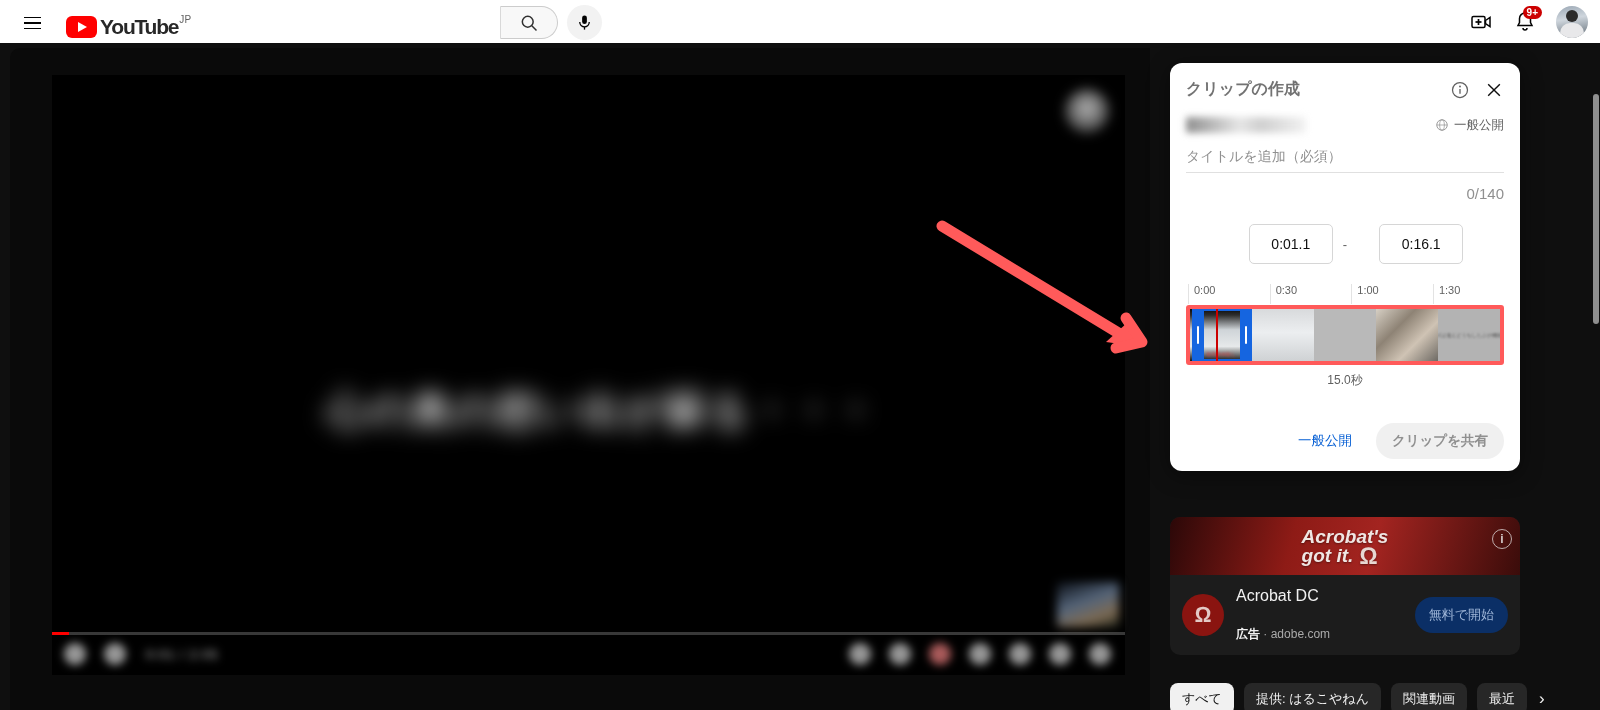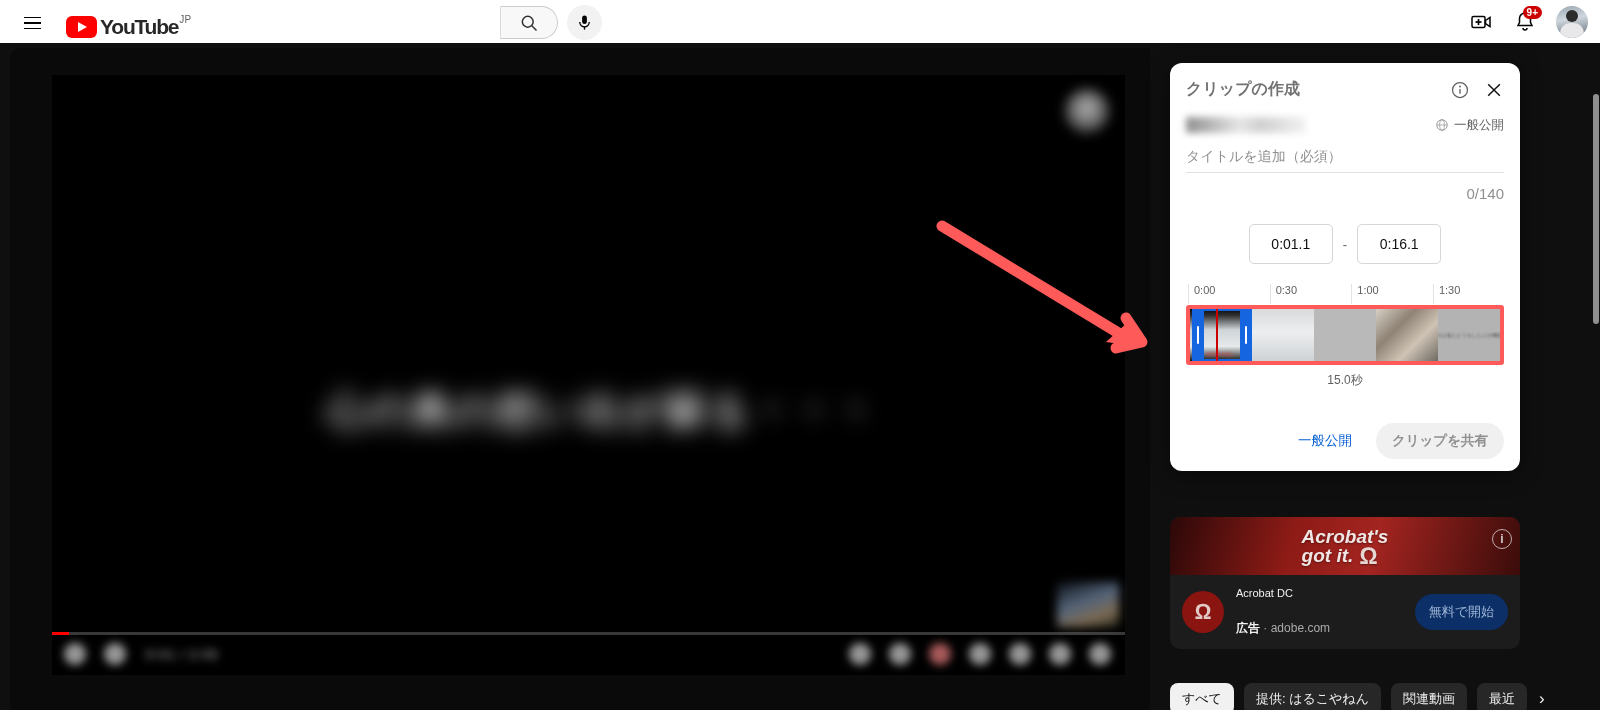--- a/index.html
+++ b/index.html
@@ -229,20 +229,21 @@
   #time-range {
     display: flex; align-items: center; justify-content: center;
     gap: 10px; margin-top: 22px;
   }
   .time-field {
     width: 84px; height: 40px;
     border: 1px solid #d6d6d6; border-radius: 5px;
     display: flex; align-items: center; justify-content: center;
     font-size: 14px; color: #0f0f0f; cursor: text;
     background: #fff;
+    margin-left: 22px;
   }
   #time-dash { color: #606060; font-size: 13px; }
 
   
   #ruler {
     position: relative; height: 20px; margin-top: 20px;
     margin-left: 2px; margin-right: 2px;
   }
   .tick {
     position: absolute; top: 0; height: 20px;
@@ -351,21 +352,21 @@
     display: flex; align-items: center; gap: 12px;
     padding: 12px 12px;
   }
   #ad-logo {
     width: 42px; height: 42px; border-radius: 50%;
     background: #8a1410; flex: none;
     display: flex; align-items: center; justify-content: center;
     color: #e3c9c6; font-size: 22px; font-weight: bold; font-style: italic;
   }
   #ad-text { flex: 1; min-width: 0; }
-  #ad-title { font-size: 11px; color: #f1f1f1; margin-bottom: 21px; }
+  #ad-title { font-size: 16px; color: #f1f1f1; margin-bottom: 21px; }
   #ad-sub { font-size: 12px; color: #aaa; }
   #ad-sub b { color: #f1f1f1; font-weight: bold; }
   #ad-cta {
     background: #0b2f66; color: #9fb6d8; border: none;
     border-radius: 18px; padding: 9px 14px; font-size: 13px;
     cursor: pointer; flex: none;
     font-family: "Liberation Sans", sans-serif;
   }
 
   

